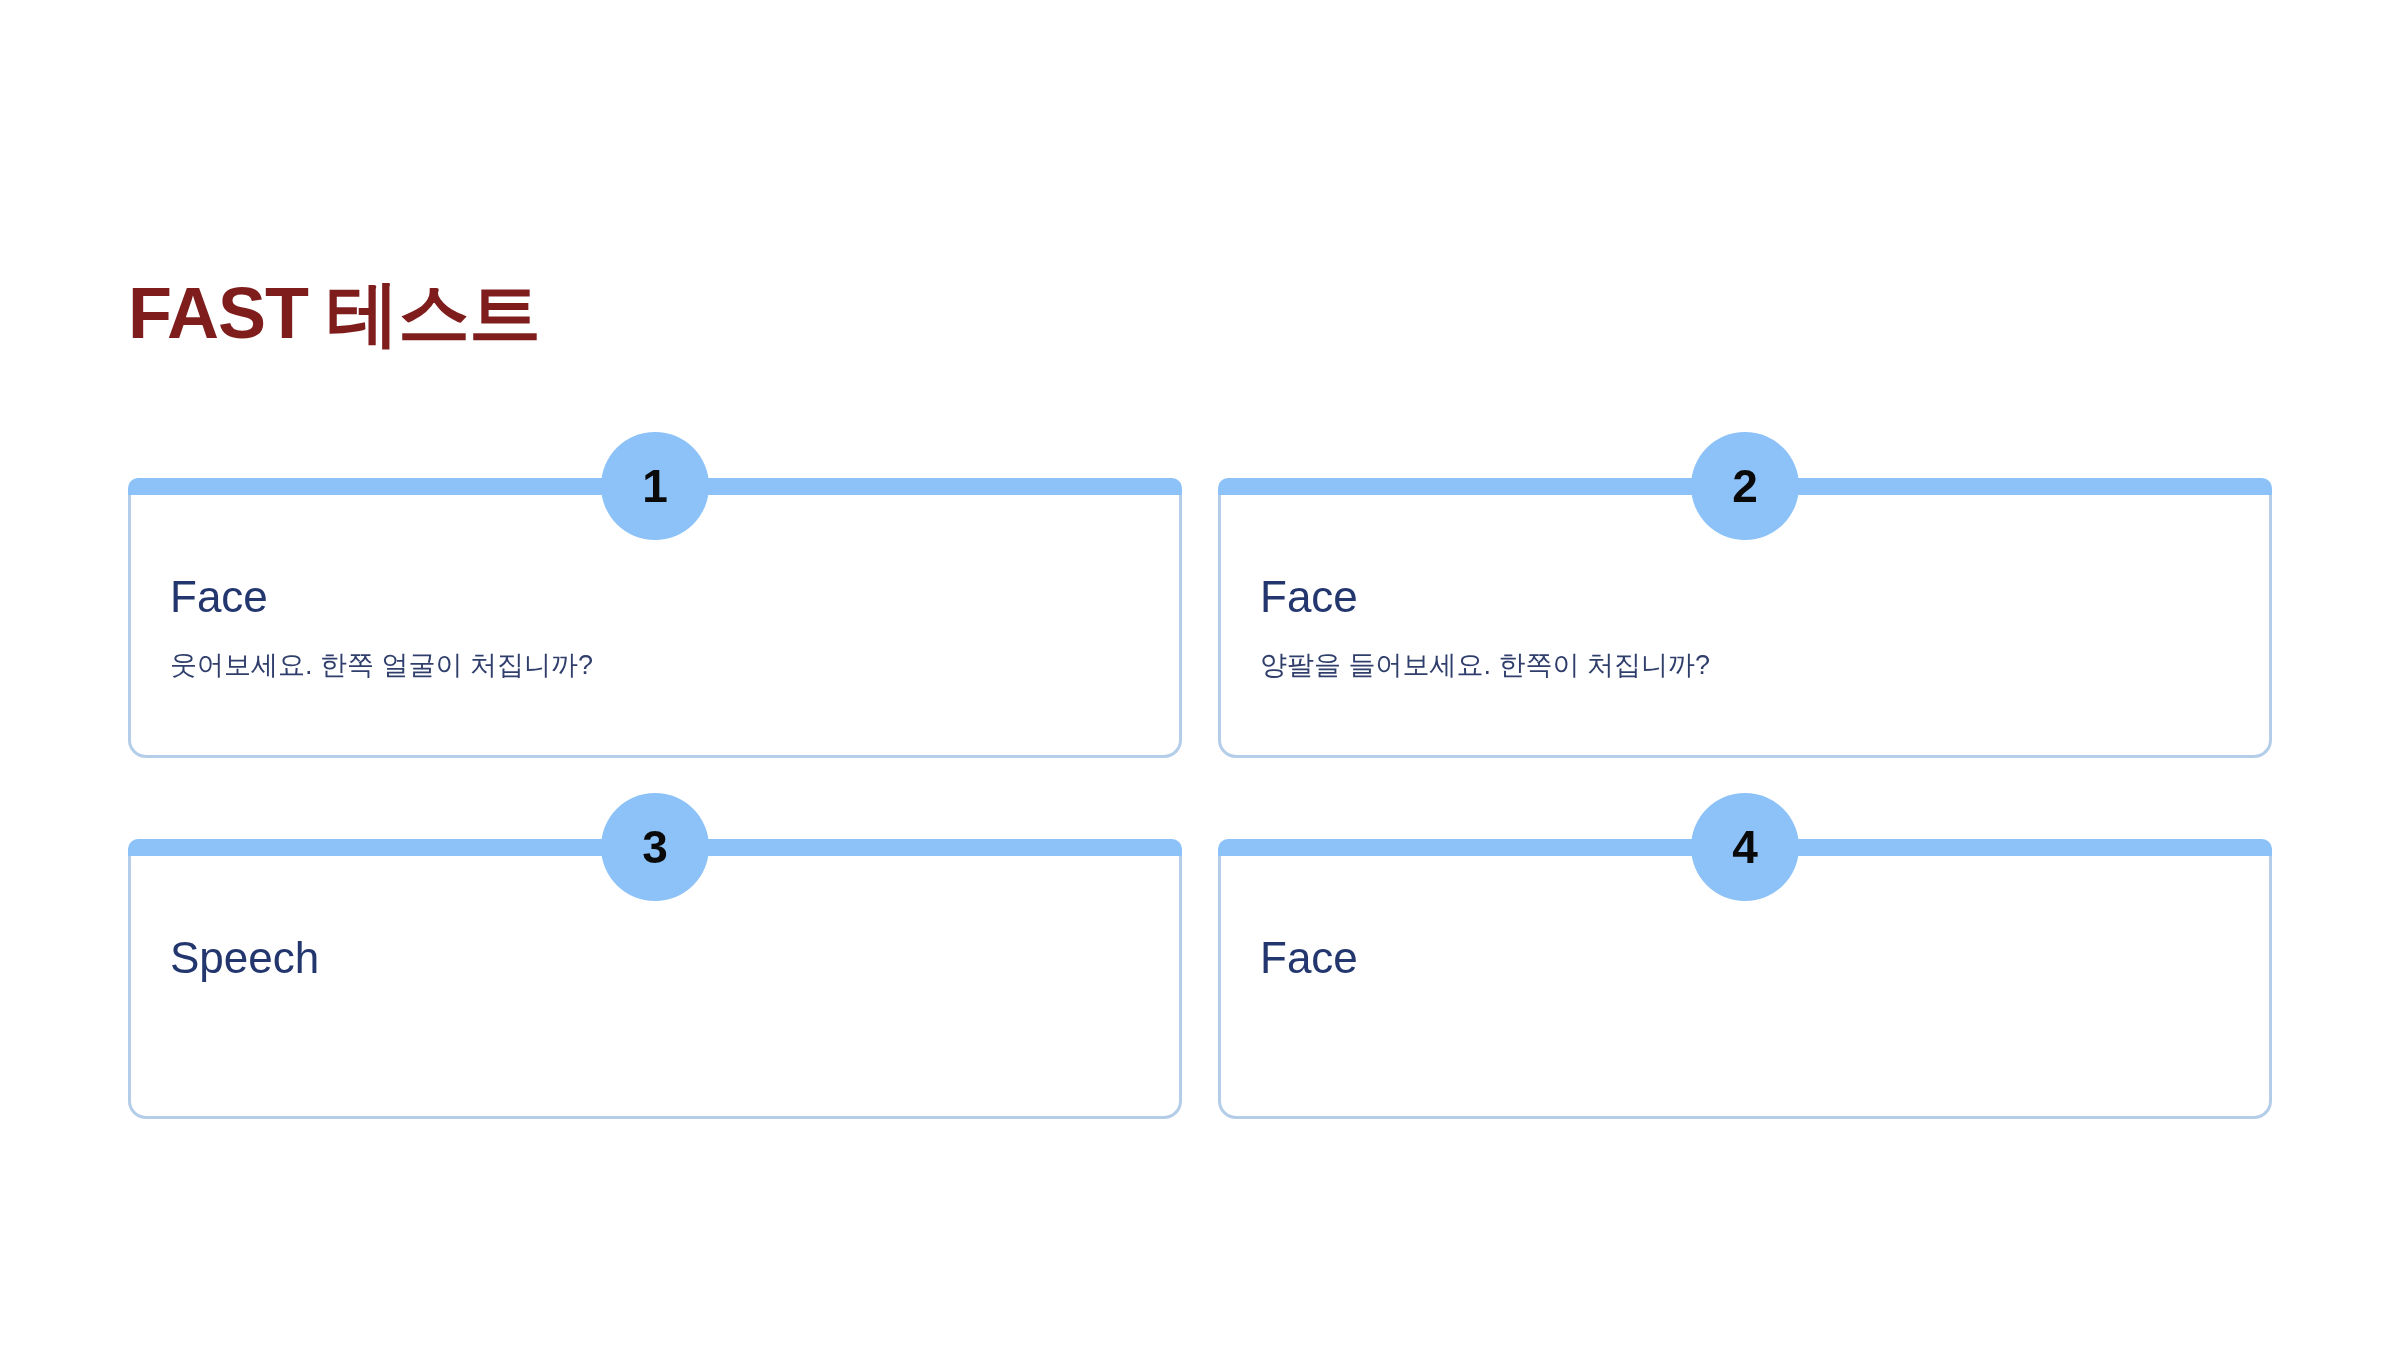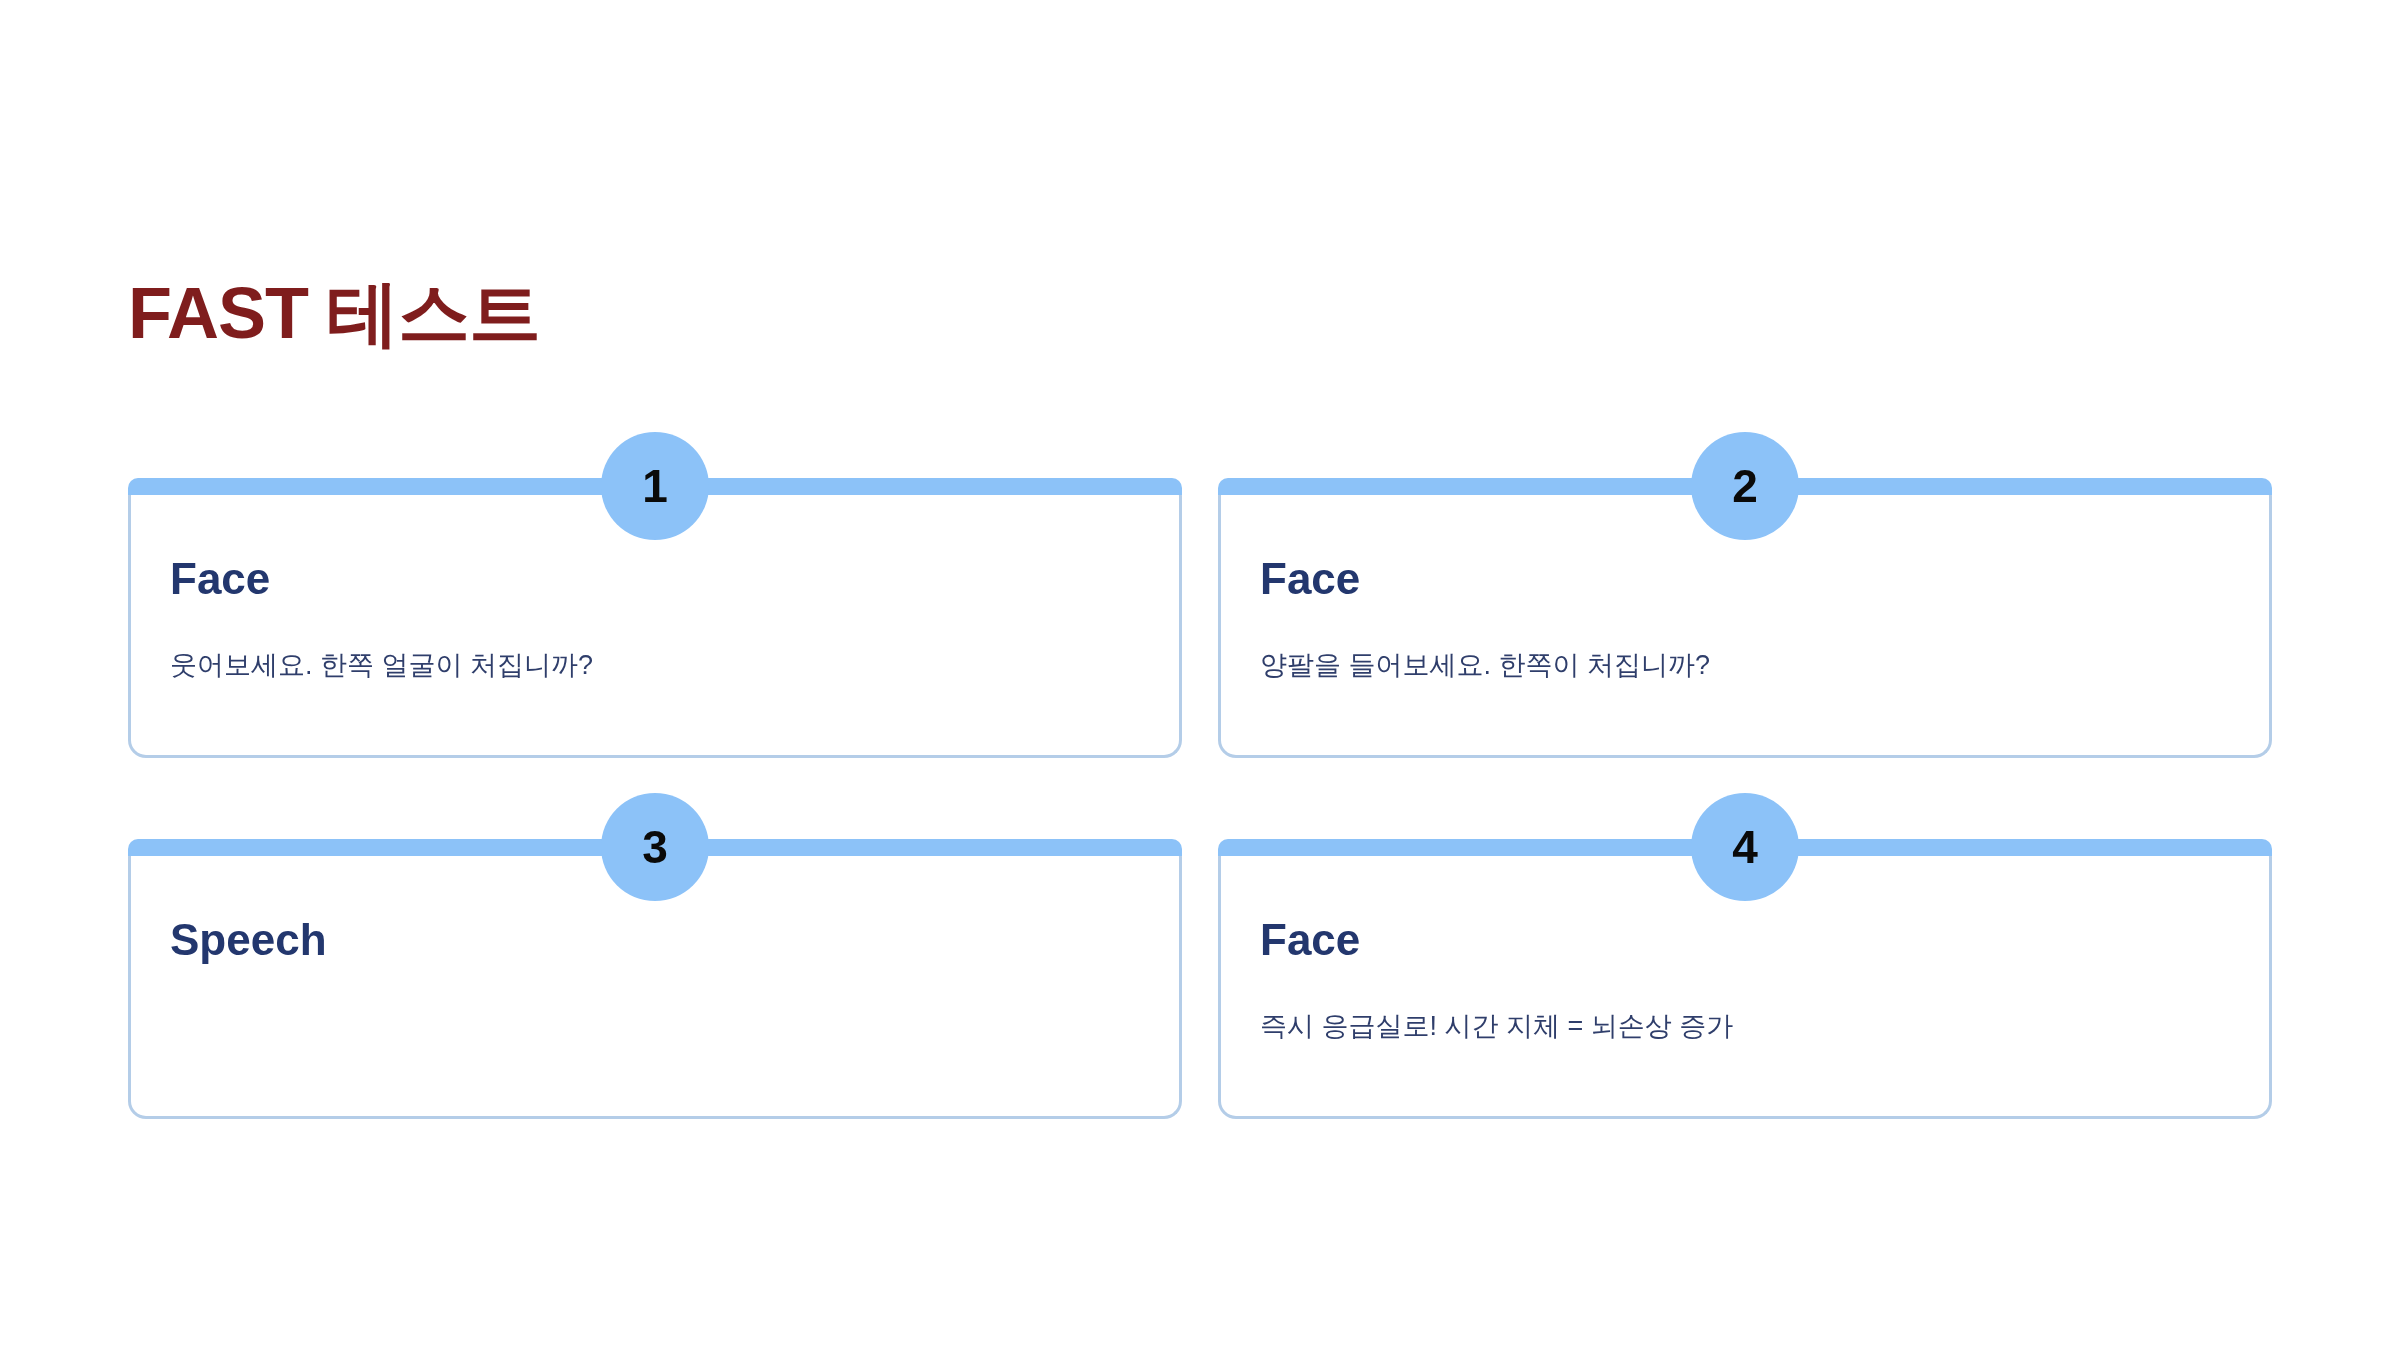--- a/index.html
+++ b/index.html
@@ -91,23 +91,23 @@
     position: absolute;
     left: 39px;
     right: 39px;
     top: 17px;
     bottom: 0;
   }
 
   .card-heading {
     position: absolute;
     left: 0;
-    top: 62px;
+    top: 80px;
     font-size: 44px;
-    font-weight: bold;
+    font-weight: normal;
     color: #23376E;
     line-height: 1;
     white-space: nowrap;
   }
 
   .card-text {
     position: absolute;
     left: 0;
     top: 152px;
     font-size: 27px;
@@ -150,18 +150,17 @@
       <div class="card-body">
         <div class="card-heading">Speech</div>
       </div>
     </div>
 
     <div class="card">
       <div class="card-topbar"></div>
       <div class="card-badge">4</div>
       <div class="card-body">
         <div class="card-heading">Face</div>
-        <div class="card-text">즉시 응급실로! 시간 지체 = 뇌손상 증가</div>
       </div>
     </div>
 
   </div>
 </div>
 
 </body></html>

